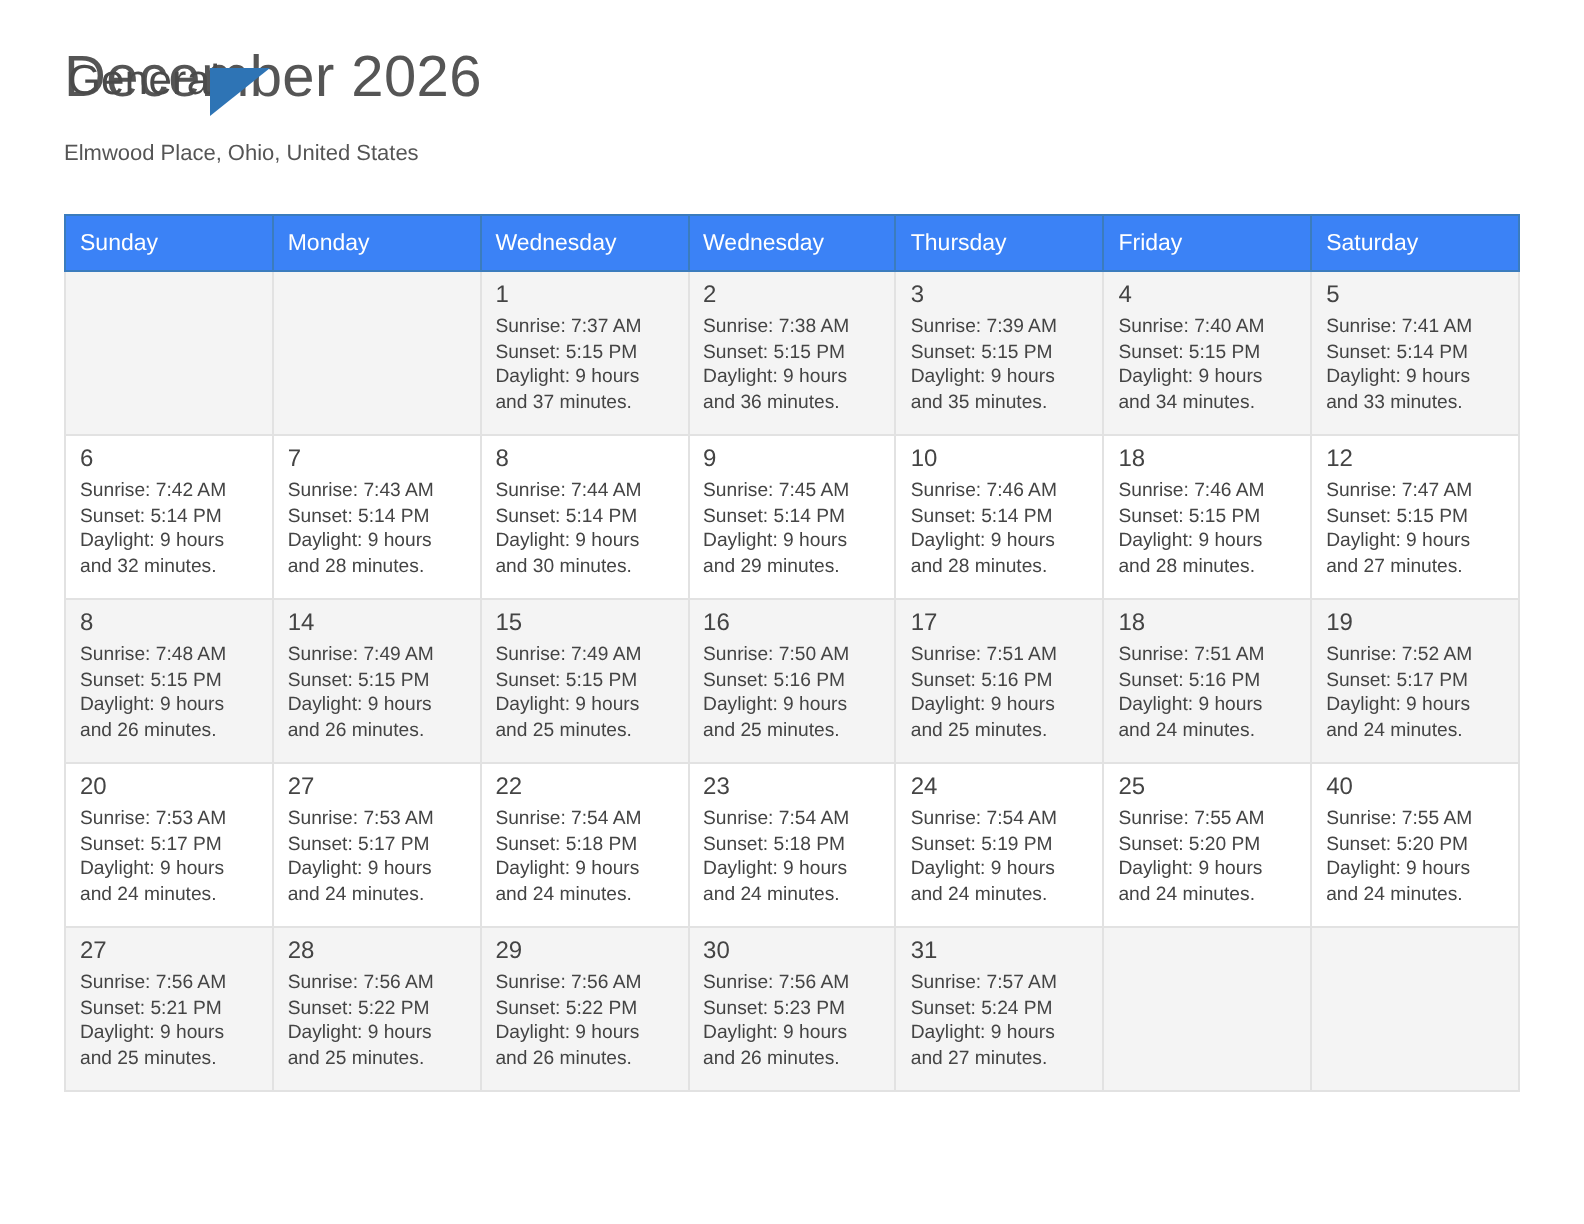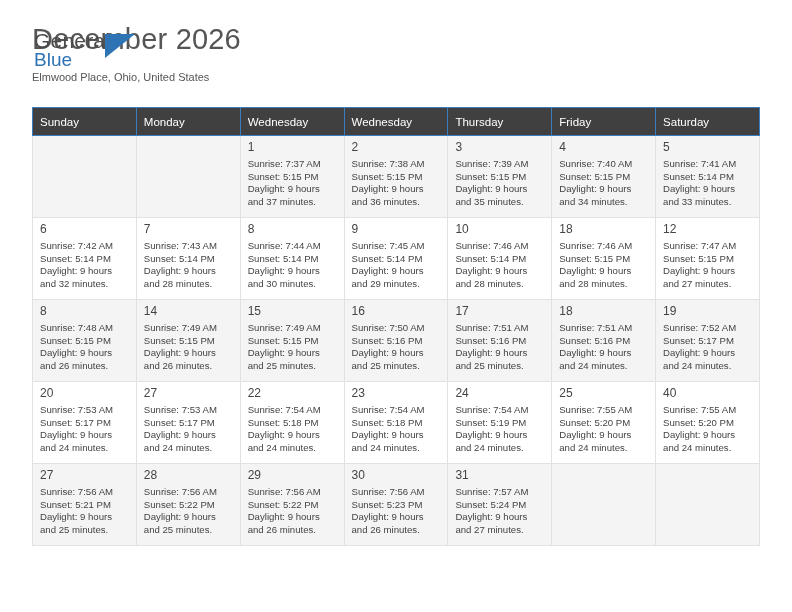--- a/index.html
+++ b/index.html
@@ -79,21 +79,21 @@
     line-height: 18px;
   }
   
   table.cal {
     border-collapse: collapse;
     width: 728px;
     margin-top: 11px;
     table-layout: fixed;
   }
   table.cal th {
-    background: #404040;
+    background: #3b82f6;
     color: #ffffff;
     font-weight: normal;
     font-size: 11.5px;
     text-align: left;
     padding: 5px 0 5px 7px;
     border: 1px solid #3b7cbd;
     height: 17px;
   }
   table.cal td {
     vertical-align: top;
@@ -128,21 +128,20 @@
   }
 </style>
 </head>
 <body>
 
 <div class="page">
 
   <div class="header">
     <div class="logo">
       <div class="logo-general">General</div>
-      <div class="logo-blue">Blue</div>
       <div class="logo-mark">
         <div class="tri"></div>
       </div>
     </div>
     <div class="title-wrap">
       <h1 class="month-title">December 2026</h1>
       <div class="location">Elmwood Place, Ohio, United States</div>
     </div>
   </div>
 

